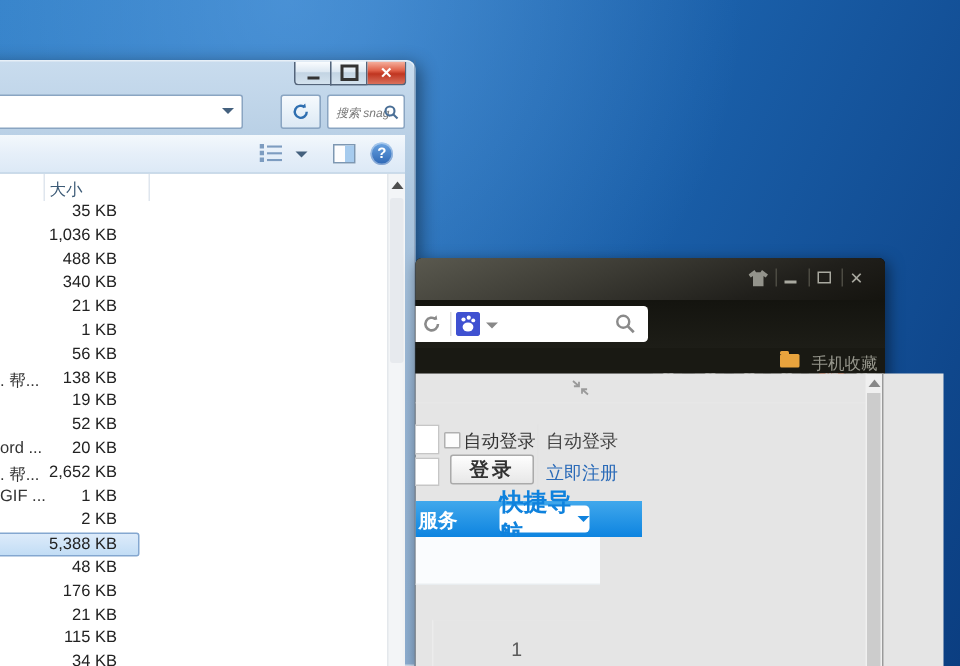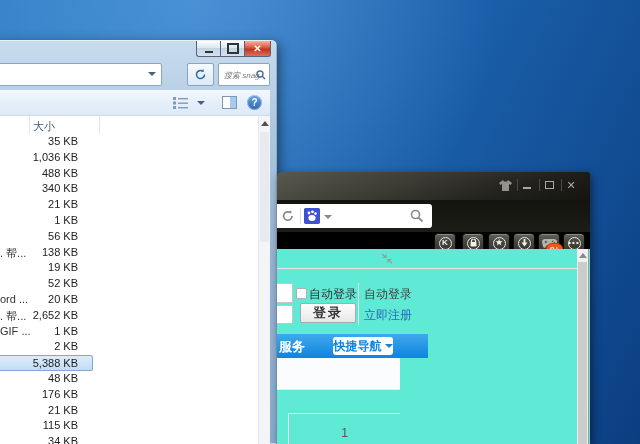--- a/index.html
+++ b/index.html
@@ -97,21 +97,21 @@
   #btn-k{left:157px;} #btn-lock{left:185px;} #btn-star{left:211px;} #btn-dl{left:236px;}
   #btn-pad{left:261px;} #btn-more{left:286px;}
   #pad-badge{position:absolute;right:-4px;bottom:-4px;min-width:13px;height:11px;border-radius:6px;
     background:#f2571c;color:#fff;font-size:8px;font-weight:bold;display:flex;align-items:center;justify-content:center;
     padding:0 1px;border:1px solid #c23d0c;}
   #br-bookmarks{position:absolute;left:0;top:60px;width:100%;height:17px;background:#191913;}
   #bm-folder{position:absolute;right:57px;top:4px;width:13px;height:9px;background:#e8a33d;border-radius:1px;}
   #bm-folder:before{content:"";position:absolute;left:0;top:-2px;width:6px;height:2px;background:#e8a33d;border-radius:1px 1px 0 0;}
   #bm-label{position:absolute;right:5px;top:3px;font-size:11px;color:#96968c;}
   
-  #br-page{position:absolute;left:0;top:77px;width:313px;height:195px;background:#5eead4;overflow:hidden;}
+  #br-page{position:absolute;left:0;top:77px;width:352px;height:195px;background:#e5e5e5;overflow:hidden;}
   #pg-collapse{position:absolute;left:104px;top:4px;color:#9a9a9a;}
   #pg-divider{position:absolute;left:0;top:19px;width:300px;height:1px;background:#e7e7e7;}
   #br-scroll{position:absolute;left:300px;top:0;width:12px;height:195px;background:#f0f0f0;border-right:1px solid #9a9a9a;box-sizing:border-box;}
   #br-scroll-up{position:absolute;left:2px;top:4px;width:0;height:0;
     border-left:4px solid transparent;border-right:4px solid transparent;border-bottom:5px solid #888;}
   #br-scroll-thumb{position:absolute;left:1px;top:13px;width:9px;height:182px;background:#cccccc;}
   .login-input{position:absolute;left:-6px;width:22px;background:#fff;border:1px solid #c6c6c6;box-sizing:border-box;}
   #inp-user{top:34px;height:20px;} #inp-pass{top:56px;height:19px;}
   #pg-checkbox{position:absolute;left:19px;top:39px;width:9px;height:9px;border:1px solid #b0b0b0;border-radius:1px;background:#fcfcfc;}
   #lbl-autologin{position:absolute;left:32px;top:37px;font-size:12px;color:#333;}
@@ -119,21 +119,21 @@
   #btn-login{position:absolute;left:23px;top:54px;width:56px;height:20px;border:1px solid #aaa;border-radius:2px;
     background:linear-gradient(180deg,#fefefe,#e7e7e7);font-size:13px;font-weight:bold;color:#333;
     display:flex;align-items:center;justify-content:center;letter-spacing:2px;box-sizing:border-box;}
   #lnk-register{position:absolute;left:87px;top:58px;font-size:12px;color:#2b6bb8;}
   #pg-vdiv{position:absolute;left:81px;top:34px;width:1px;height:42px;background:#e3e3e3;}
   #pg-bluebar{position:absolute;left:0;top:85px;width:123px;height:24px;
     background:linear-gradient(180deg,#41a8ec,#0d84e0);padding-left:28px;}
   #pg-service{position:absolute;left:2px;top:4px;font-size:13px;font-weight:bold;color:#fff;}
   #btn-quicknav{position:absolute;left:56px;top:3px;width:60px;height:18px;background:#fff;border-radius:3px;
     display:flex;align-items:center;justify-content:center;gap:3px;
-    font-size:12px;font-weight:bold;color:#0f82dd;}
+    font-size:16px;font-weight:bold;color:#0f82dd;}
   #qn-arrow{width:0;height:0;border-left:4px solid transparent;border-right:4px solid transparent;border-top:4px solid #0f82dd;}
   #pg-panel{position:absolute;left:0;top:109px;width:123px;height:32px;background:#fafcfe;border-bottom:1px solid #e9edf0;box-sizing:border-box;}
   #pg-stats{position:absolute;left:11px;top:164px;width:112px;height:31px;border-top:1px solid #e6e6e6;border-left:1px solid #ececec;box-sizing:border-box;display:flex;}
   .stat-cell{flex:1;display:flex;align-items:flex-start;justify-content:center;padding-top:11px;
     font-size:13px;color:#5a5a5a;}
   .stat-cell + .stat-cell{border-left:1px solid #e6e6e6;}
 </style>
 </head>
 <body>
 
@@ -336,20 +336,24 @@
           <circle cx="10.6" cy="2.4" r="0.8" fill="#55554e"></circle>
             <circle cx="12.4" cy="3.6" r="0.8" fill="#55554e"></circle>
         </svg>
         <span id="pad-badge">9+</span>
       </div>
       <div class="nbtn" id="btn-more">
         <span class="ring" style="letter-spacing:1px;">•••</span>
       </div>
     </div>
 
+    <div id="br-bookmarks">
+      <span id="bm-folder"></span>
+      <span id="bm-label">手机收藏</span>
+    </div>
 
     <div id="br-page">
       <svg id="pg-collapse" width="12" height="11" viewBox="0 0 12 11">
         <path d="M1 1l4 3.5M5 1.5v3h-3.4" fill="none" stroke="#9a9a9a" stroke-width="1.2"></path>
         <path d="M11 10L7 6.5M7 9.5v-3h3.4" fill="none" stroke="#9a9a9a" stroke-width="1.2"></path>
       </svg>
       <div id="pg-divider"></div>
 
       <input class="login-input" id="inp-user" style="">
       <input class="login-input" id="inp-pass" style="">

